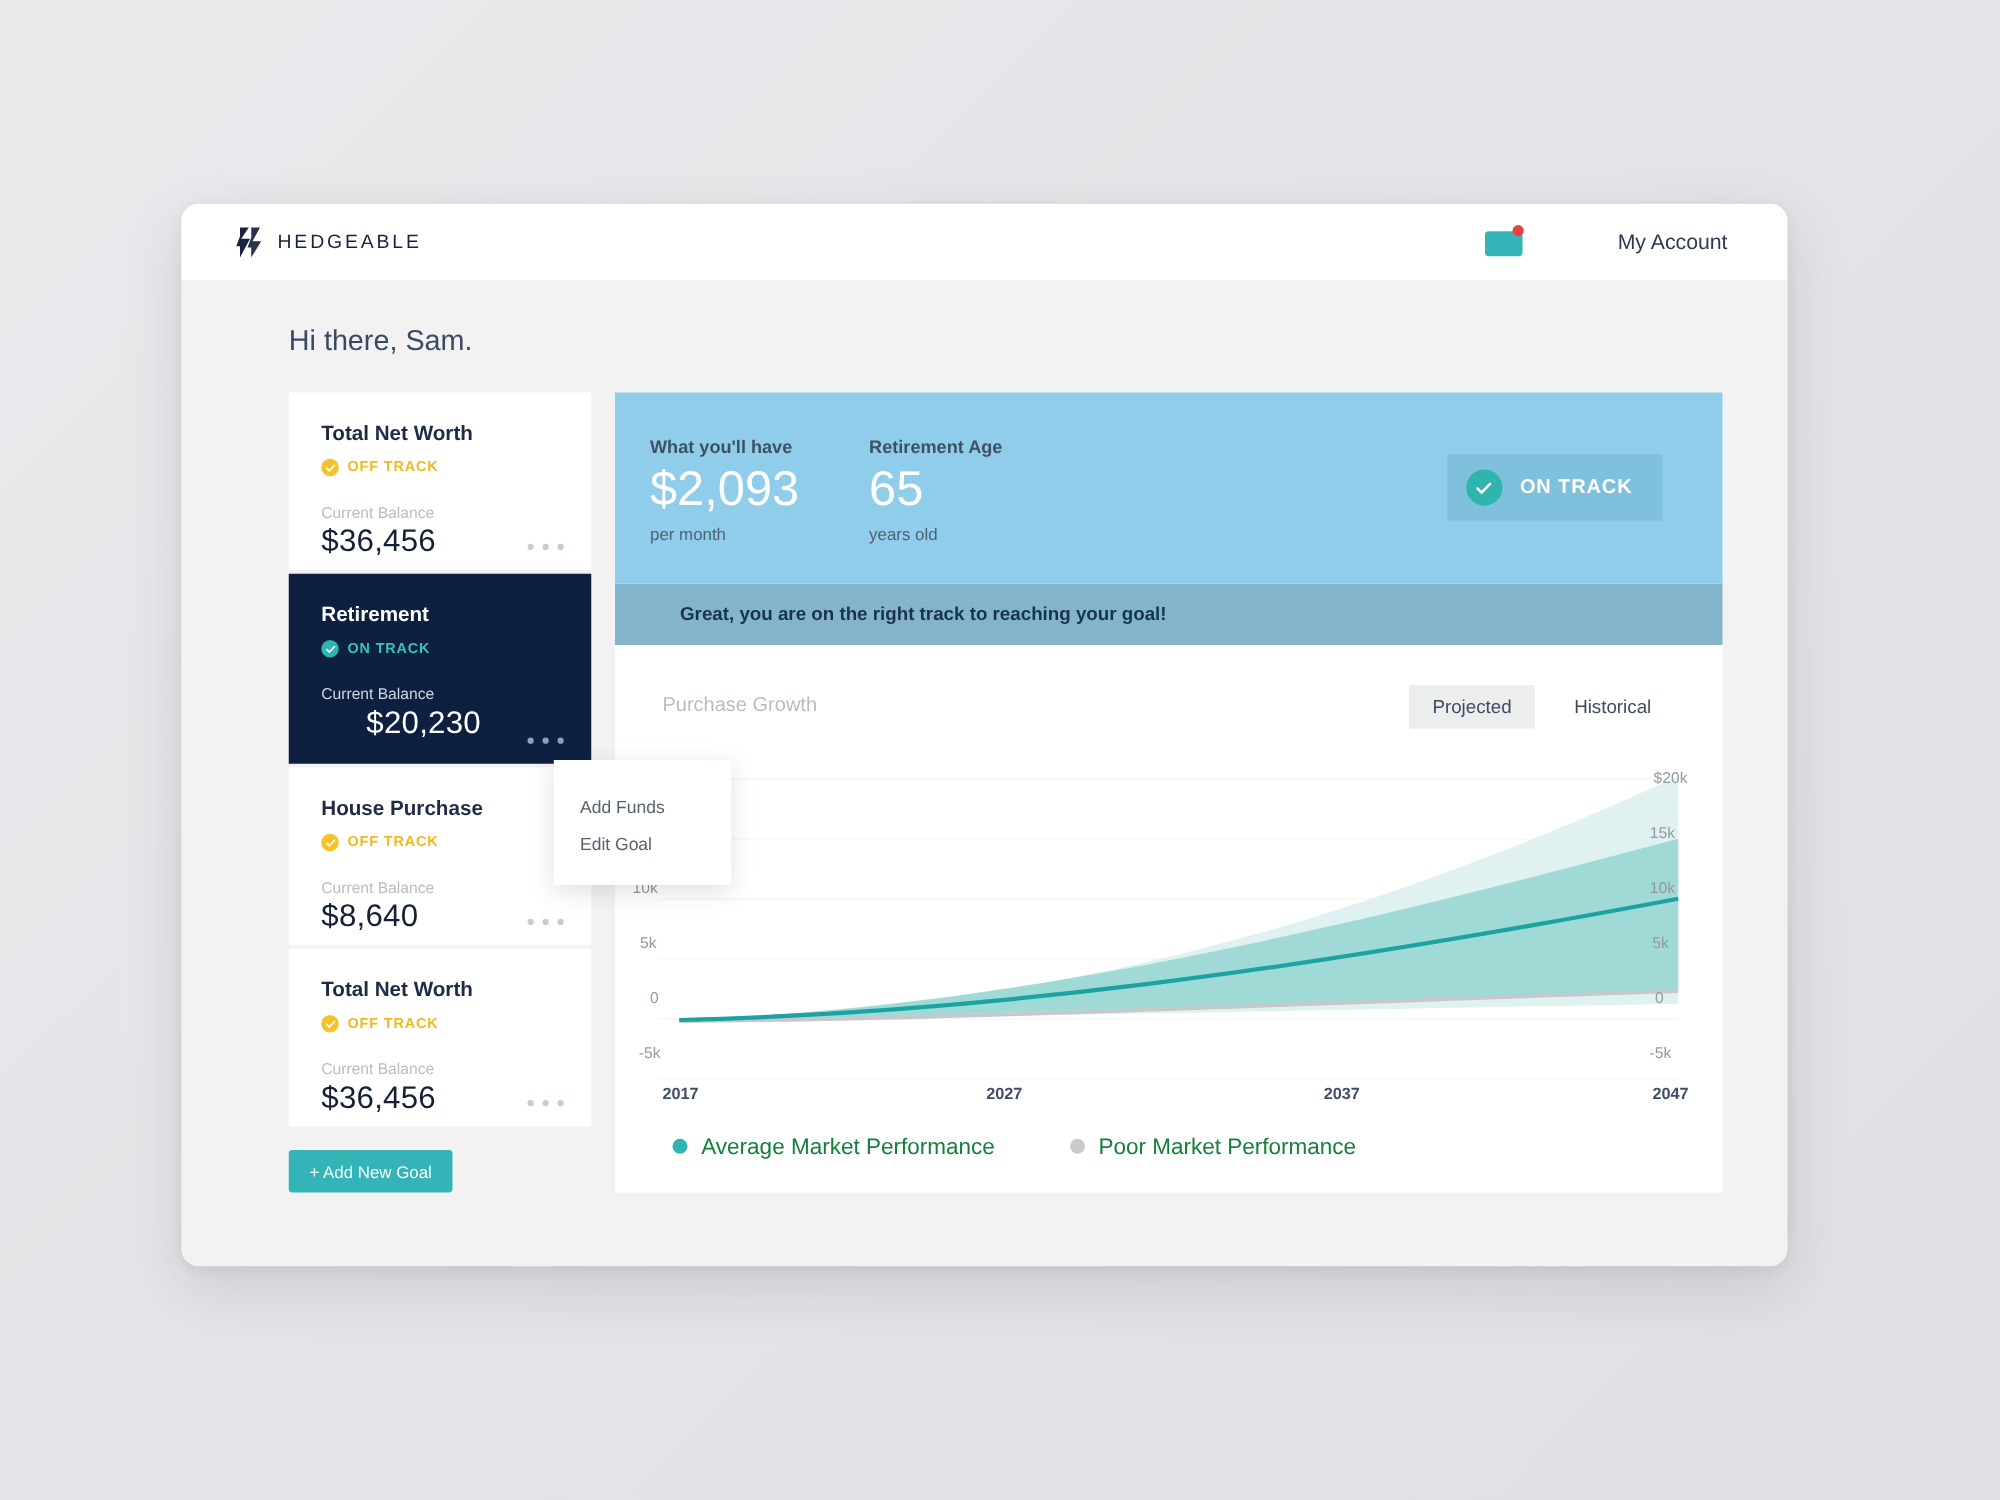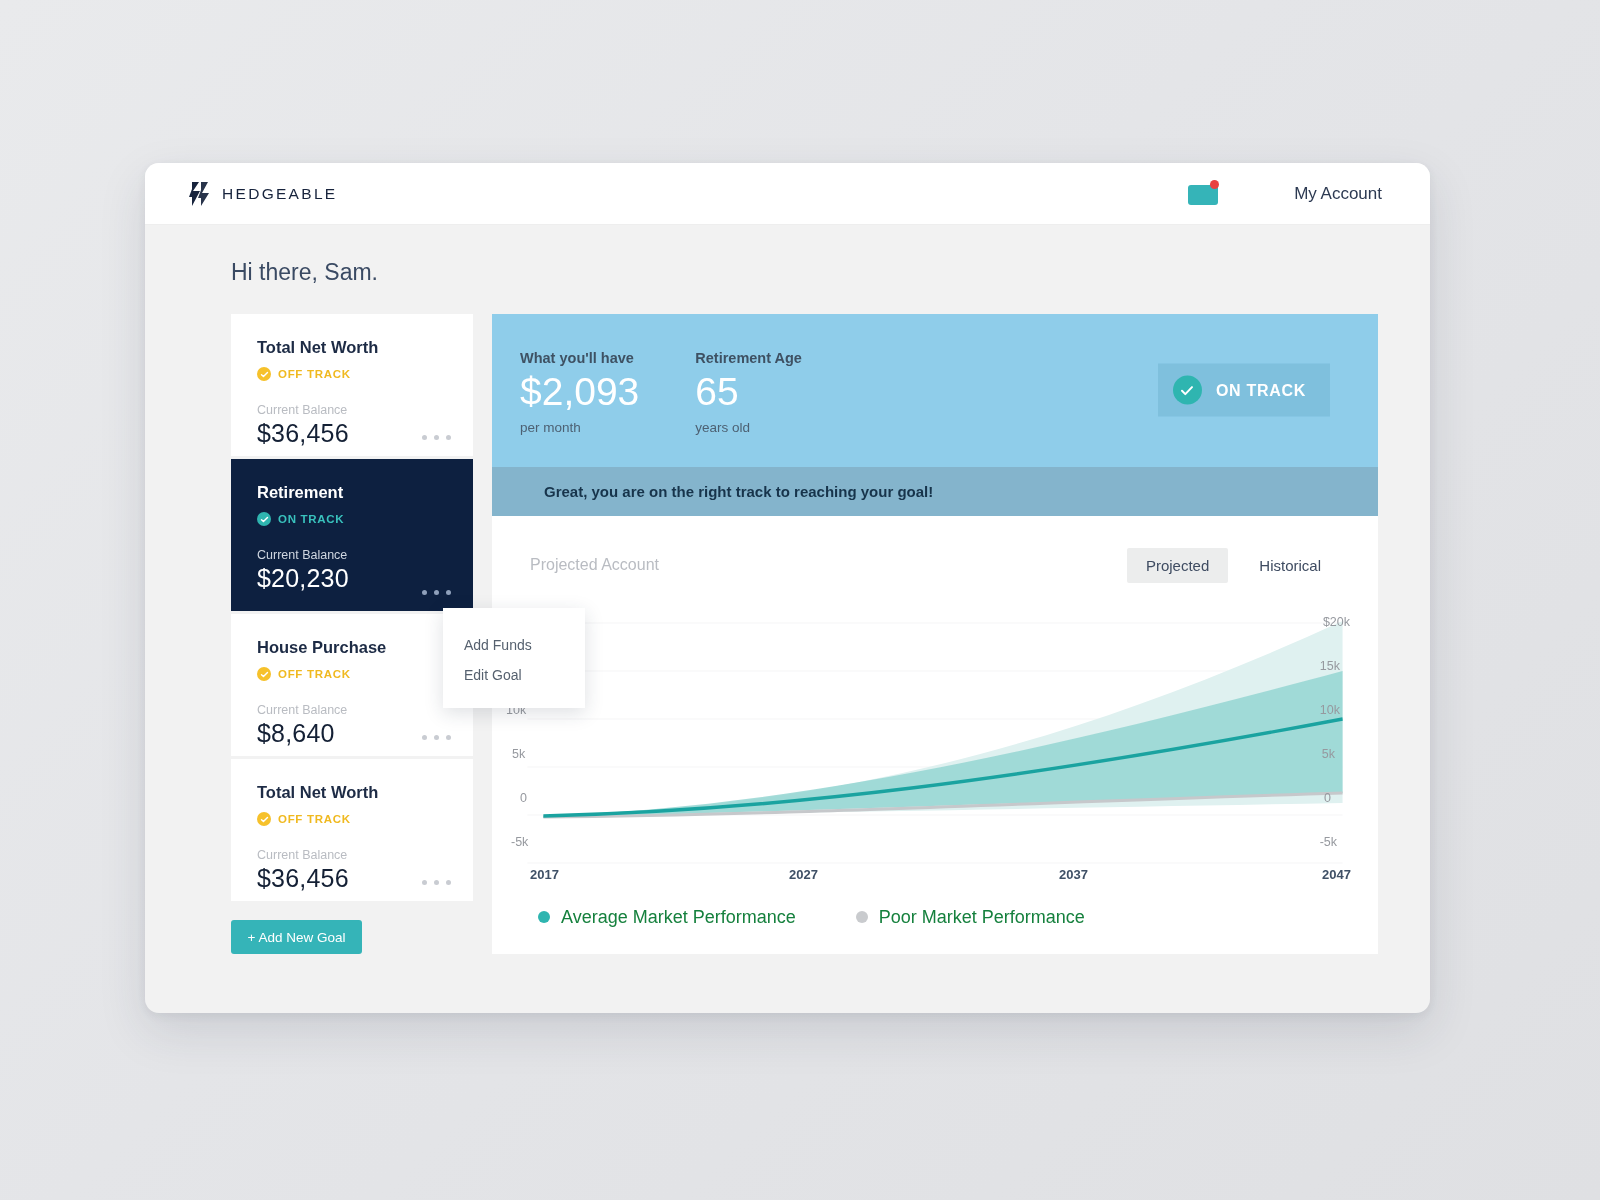--- a/index.html
+++ b/index.html
@@ -81,21 +81,21 @@
   .status-badge-icon.on  { background: #2fb5b0; }
   .status-badge-icon svg { width: 9px; height: 9px; display:block; }
   .status-text { font-size: 11.5px; font-weight: bold; letter-spacing: .7px; }
   .status-text.off { color: #f0b91f; }
   .status-text.on  { color: #39c2bd; }
   .bal-label {
     font-size: 12.5px; color: #b9bcc2; margin-top: 22px; margin-bottom: 2px;
   }
   .goal-card.dark .bal-label { color: #cfd6e0; }
   .bal-value { font-size: 25px; color: #142035; letter-spacing: .2px; }
-  .goal-card.dark .bal-value { color: #ffffff; }
+  .goal-card.dark .bal-value { color: #ffffff; margin-left: 36px; }
   .kebab {
     position: absolute; right: 22px; bottom: 16px;
     display: flex; gap: 7px;
   }
   .kebab i { width: 5px; height: 5px; border-radius: 50%; background: #c9ccd2; display:block; }
   .goal-card.dark .kebab i { background: #8fa0bb; }
 
   .add-goal-btn {
     margin-top: 19px;
     display: block; width: 131px; height: 34px;
@@ -315,21 +315,21 @@
                   </svg>
               </span>
               <span class="track-label">ON TRACK</span>
             </div>
           </div>
 
           <div class="banner">Great, you are on the right track to reaching your goal!</div>
 
           <div class="chart-card">
             <div class="chart-head">
-              <span class="chart-title">Projected Account</span>
+              <span class="chart-title">Purchase Growth</span>
               <div class="tabs">
                 <span class="tab active">Projected</span>
                 <span class="tab">Historical</span>
               </div>
             </div>
 
             <div class="chart-wrap">
               <svg class="chart-svg" viewBox="0 0 1000 268" preserveAspectRatio="none">
 
                 <g stroke="#f4f4f5" stroke-width="1">

